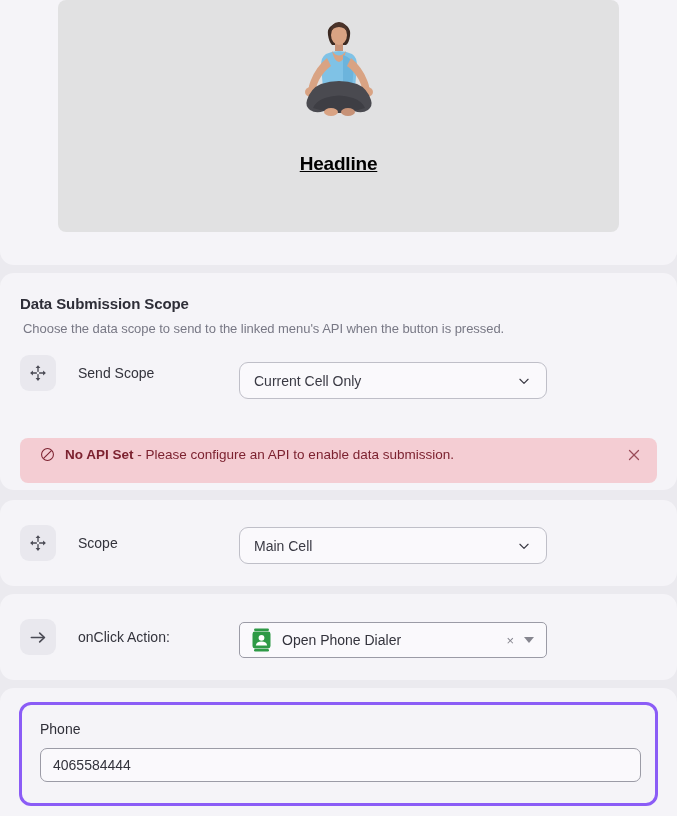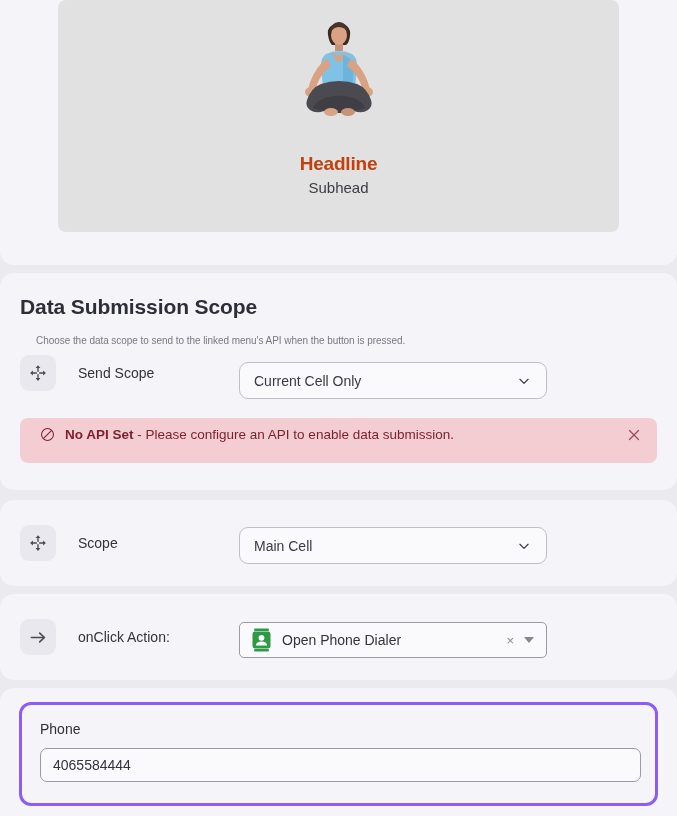--- a/index.html
+++ b/index.html
@@ -60,48 +60,49 @@
   .preview-texts {
     position: absolute;
     left: 0;
     right: 0;
     top: 152px;
     text-align: center;
   }
   .preview-headline {
     font-size: 19px;
     font-weight: bold;
-    color: #c2410c;
+    color: #000000;
     letter-spacing: -0.2px;
     line-height: 24px;
+    text-decoration: underline;
   }
   .preview-subhead {
     font-size: 15px;
     color: #3c3c42;
     line-height: 22px;
     margin-top: 1px;
   }
 
   
   .panel-scope-section {
     top: 273px;
     height: 217px;
     padding: 22px 20px 0 20px;
   }
   .section-title {
-    font-size: 21px;
+    font-size: 15px;
     font-weight: bold;
     color: #2e2e38;
     letter-spacing: -0.1px;
     margin: 0 0 9px 0;
   }
   .section-desc {
-    font-size: 10px;
+    font-size: 13px;
     color: #787885;
-    margin: 16px;
+    margin: 3px;
     letter-spacing: -0.05px;
   }
 
   
   .field-row {
     display: flex;
     align-items: center;
     position: absolute;
   }
   .icon-box {
@@ -147,21 +148,21 @@
     width: 14px;
     height: 14px;
     flex: none;
     margin-right: 4px;
   }
 
   
   .alert {
     position: absolute;
     left: 20px;
-    top: 418px;
+    top: 438px;
     width: 637px;
     height: 45px;
     box-sizing: border-box;
     background: #f4cdd3;
     border-radius: 8px;
     display: flex;
     align-items: center;
     padding: 0 14px 12px 20px;
   }
   .alert-icon {
@@ -310,21 +311,20 @@
           <path d="M36 66 q18 -6 36 0 q10 4 14 16 q2 6 -3 10 q-6 4 -14 1 q-15 -5 -30 0 q-8 3 -14 -1 q-5 -4 -3 -10 q4 -12 14 -16 z" fill="#4a4a50"></path>
           <path d="M40 80 q14 -5 28 0 q9 3 12 10 q-16 5 -26 5 q-10 0 -26 -5 q3 -7 12 -10 z" fill="#3e3e44"></path>
 
           <ellipse cx="46" cy="94" rx="7" ry="4" fill="#d9a383"></ellipse>
           <ellipse cx="63" cy="94" rx="7" ry="4" fill="#c79277"></ellipse>
         </svg>
       </div>
 
       <div class="preview-texts">
         <div class="preview-headline">Headline</div>
-        <div class="preview-subhead">Subhead</div>
       </div>
 
     </div>
   </div>
 
   <div class="panel panel-scope-section">
 
     <div class="section-title">Data Submission Scope</div>
     <div class="section-desc">Choose the data scope to send to the linked menu's API when the button is pressed.</div>
 

